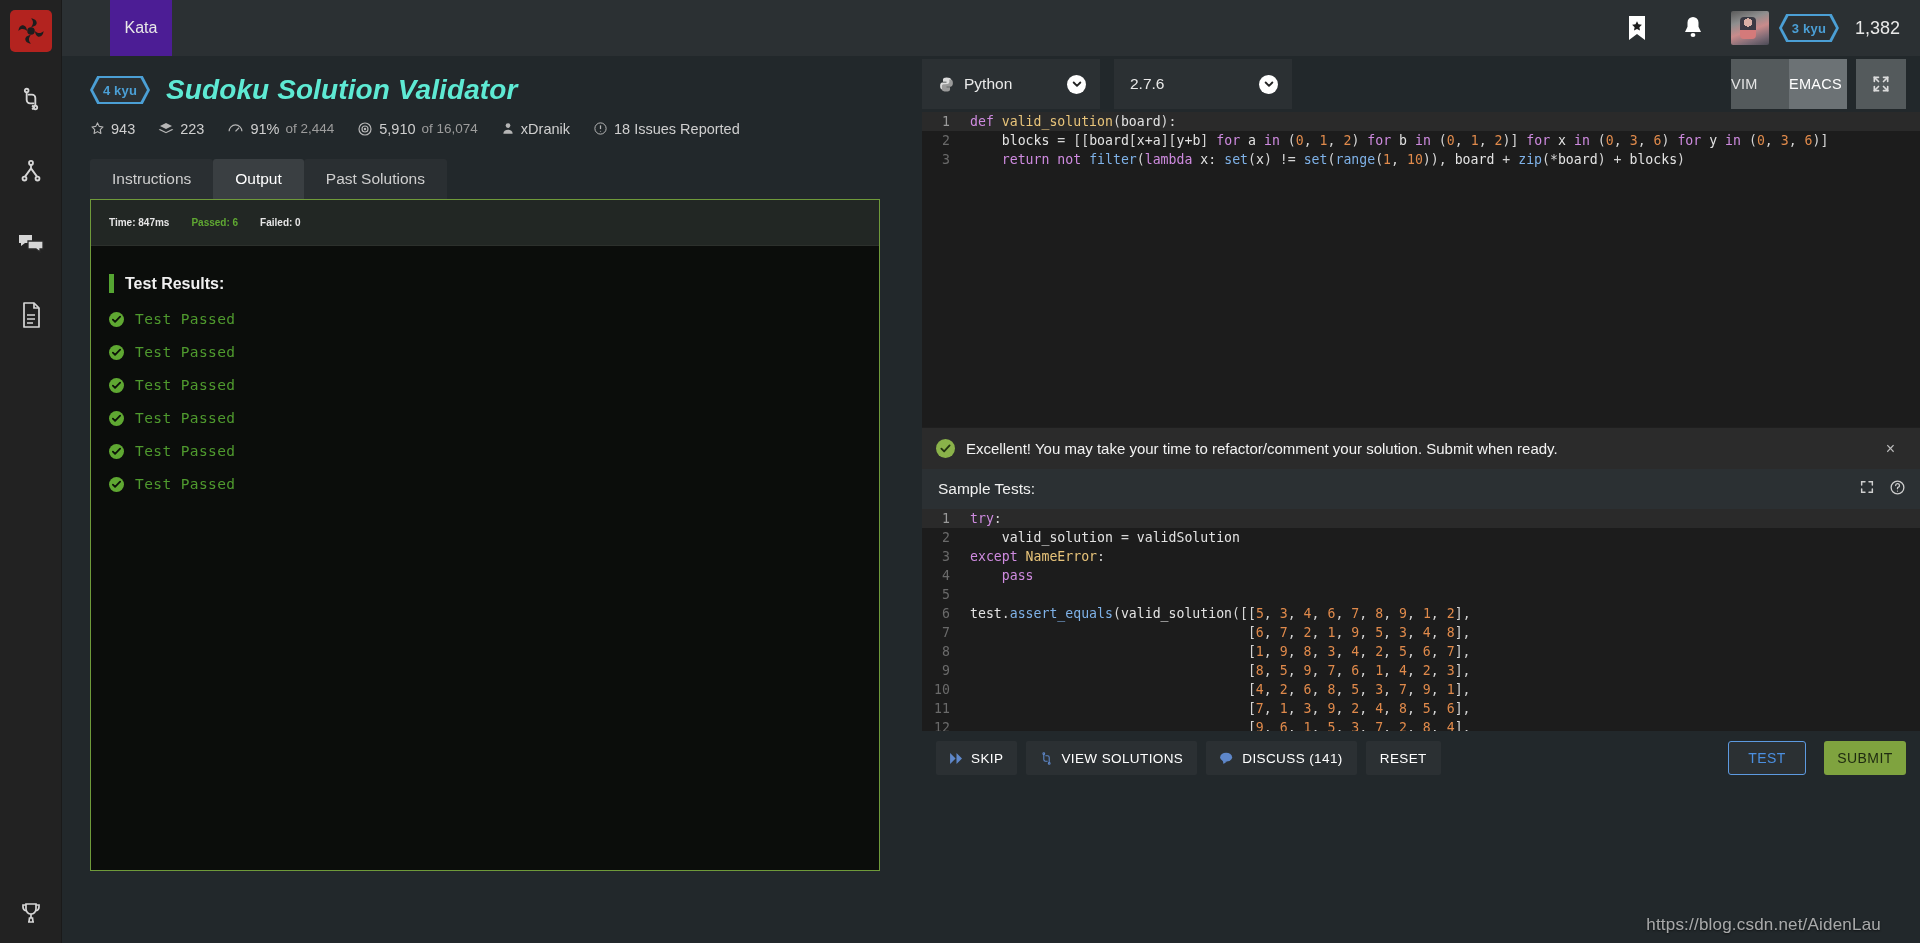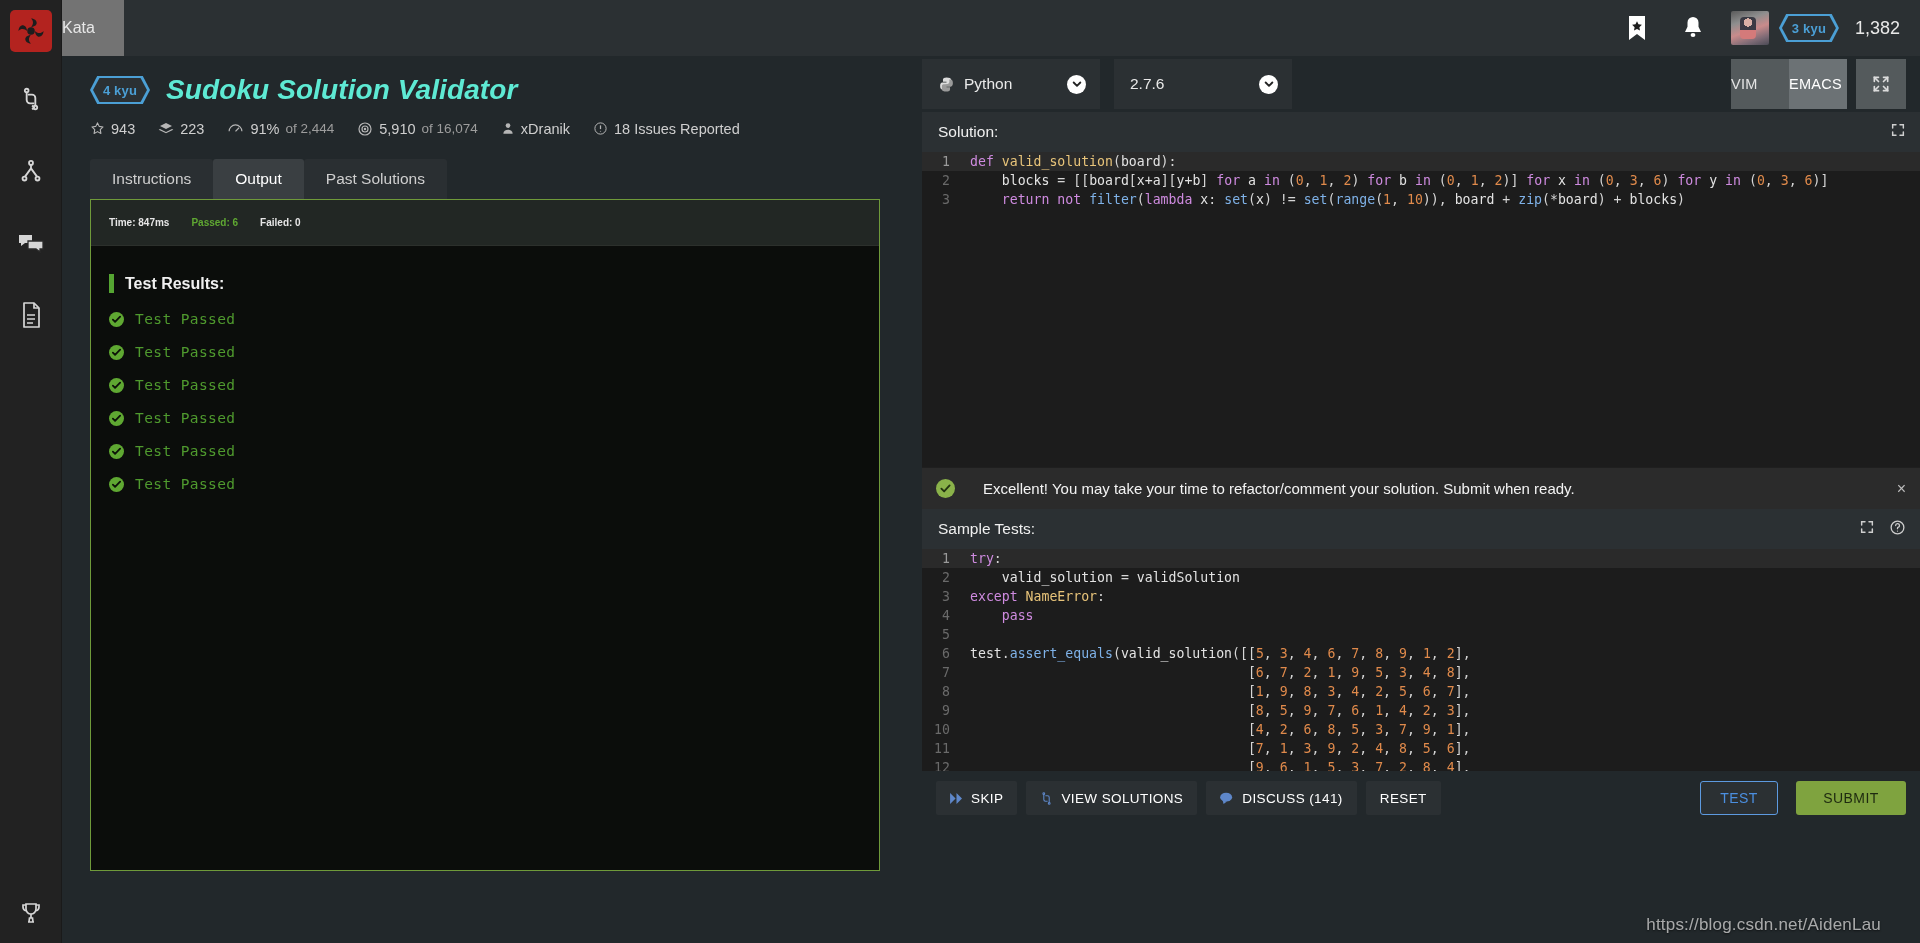--- a/index.html
+++ b/index.html
@@ -34,22 +34,22 @@
 
   
   #shell { flex: 1 1 auto; display: flex; flex-direction: column; height: 943px; }
 
   
   #topbar {
     height: 56px; background: #2b3033; display: flex; align-items: stretch;
     flex: 0 0 56px;
   }
   #topbar .kata-tab {
-    width: 62px; display: flex; align-items: center; justify-content: flex-start;
-    background: #737373; color: #e8e8e8; font-size: 16px;
+    width: 62px; display: flex; align-items: center; justify-content: center;
+    background: #4c1d95; color: #e8e8e8; font-size: 16px; margin-left: 48px;
   }
   #topbar .grow { flex: 1 1 auto; }
   #topbar .tb-right { display: flex; align-items: center; gap: 0px; padding-right: 20px; }
   #topbar .tb-ico { width: 56px; display:flex; align-items:center; justify-content:center; color:#fff; }
   .avatar {
     width: 38px; height: 34px; margin: 0 10px;
     background: linear-gradient(160deg,#5a5a5a 0%,#8e8e8e 30%,#c98b8b 55%,#7d6a75 80%,#4a4a55 100%);
     border-radius: 2px; position: relative; overflow: hidden;
   }
   .avatar::after {
@@ -170,21 +170,21 @@
   .fn { color: #e8c47a; }           
   .id { color: #e3e3e3; }
   .num{ color: #e08a4b; }
   .bi { color: #7fb2e8; }           
   .op { color: #d6d6d6; }
   .cls{ color: #e8c47a; }
 
   
   #notice {
     height: 42px; background: #2b2b2b; display: flex; align-items: center;
-    padding: 0 14px 0 14px; gap: 28px; color: #f3f3f3; font-size: 15px;
+    padding: 0 25px 0 14px; gap: 11px; color: #f3f3f3; font-size: 15px;
     border-top: 1px solid #1f1f1f;
   }
   #notice .grow { flex: 1 1 auto; }
   #notice .x { color: #bdbdbd; font-size: 16px; }
   .check-lg {
     width: 19px; height: 19px; border-radius: 50%; background: #8ab24a;
     display:flex; align-items:center; justify-content:center; flex:0 0 19px;
   }
 
   #st-editor { height: 222px; }
@@ -200,21 +200,21 @@
     letter-spacing: .4px; border-radius: 2px;
   }
   #bottombar .grow { flex: 1 1 auto; }
   .testbtn {
     height: 34px; width: 78px; background: #2b3033; color: #4b8fe0;
     border: 1px solid #5d9ae0; border-radius: 3px;
     display:flex; align-items:center; justify-content:center;
     font-size: 14px; letter-spacing:.4px;
   }
   .submitbtn {
-    height: 34px; width: 110px; background: #7fa33f; color: #1e2a10;
+    height: 34px; width: 82px; background: #7fa33f; color: #1e2a10;
     border-radius: 3px; display:flex; align-items:center; justify-content:center;
     font-size: 14px; letter-spacing:.4px; margin-left: 9px; margin-right: 14px;
   }
   #watermark {
     position: absolute; right: 39px; bottom: 8px;
     color: rgba(225,225,225,.72); font-size: 17px; letter-spacing: .2px;
     pointer-events: none; text-shadow: 0 1px 2px rgba(0,0,0,.6);
   }
   .rel { position: relative; }
 </style>
@@ -474,30 +474,20 @@
             <span>EMACS</span>
           </div>
         <div class="icobtn">
           <svg width="20" height="20" viewBox="0 0 24 24" fill="none" stroke="#dcdcdc" stroke-width="2" stroke-linecap="round">
             <path d="M4 9V4h5M20 9V4h-5M4 15v5h5M20 15v5h-5"></path>
               <path d="M4 4l5 5M20 4l-5 5M4 20l5-5M20 20l-5-5"></path>
           </svg>
         </div>
       </div>
 
-      <div class="panel-head">
-        <span>Solution:</span>
-        <span class="hd-icons">
-          <span>
-            <svg width="16" height="16" viewBox="0 0 24 24" fill="none" stroke="#cfcfcf" stroke-width="2.2" stroke-linecap="round">
-              <path d="M4 9V4h5M20 9V4h-5M4 15v5h5M20 15v5h-5"></path>
-            </svg>
-          </span>
-        </span>
-      </div>
 
       <div class="editor" id="sol-editor">
         <div class="code-row hl">
           <span class="gutter cur">1</span>
           <span class="codetext"><span class="k">def</span> <span class="fn">valid_solution</span><span class="op">(</span><span class="id">board</span><span class="op">):</span></span>
         </div>
         <div class="code-row">
           <span class="gutter">2</span>
           <span class="codetext">    <span class="id">blocks</span> <span class="op">=</span> <span class="op">[[</span><span class="id">board</span><span class="op">[</span><span class="id">x+a</span><span class="op">][</span><span class="id">y+b</span><span class="op">]</span> <span class="k">for</span> <span class="id">a</span> <span class="k">in</span> <span class="op">(</span><span class="num">0</span><span class="op">,</span> <span class="num">1</span><span class="op">,</span> <span class="num">2</span><span class="op">)</span> <span class="k">for</span> <span class="id">b</span> <span class="k">in</span> <span class="op">(</span><span class="num">0</span><span class="op">,</span> <span class="num">1</span><span class="op">,</span> <span class="num">2</span><span class="op">)]</span> <span class="k">for</span> <span class="id">x</span> <span class="k">in</span> <span class="op">(</span><span class="num">0</span><span class="op">,</span> <span class="num">3</span><span class="op">,</span> <span class="num">6</span><span class="op">)</span> <span class="k">for</span> <span class="id">y</span> <span class="k">in</span> <span class="op">(</span><span class="num">0</span><span class="op">,</span> <span class="num">3</span><span class="op">,</span> <span class="num">6</span><span class="op">)]</span></span>
         </div>

